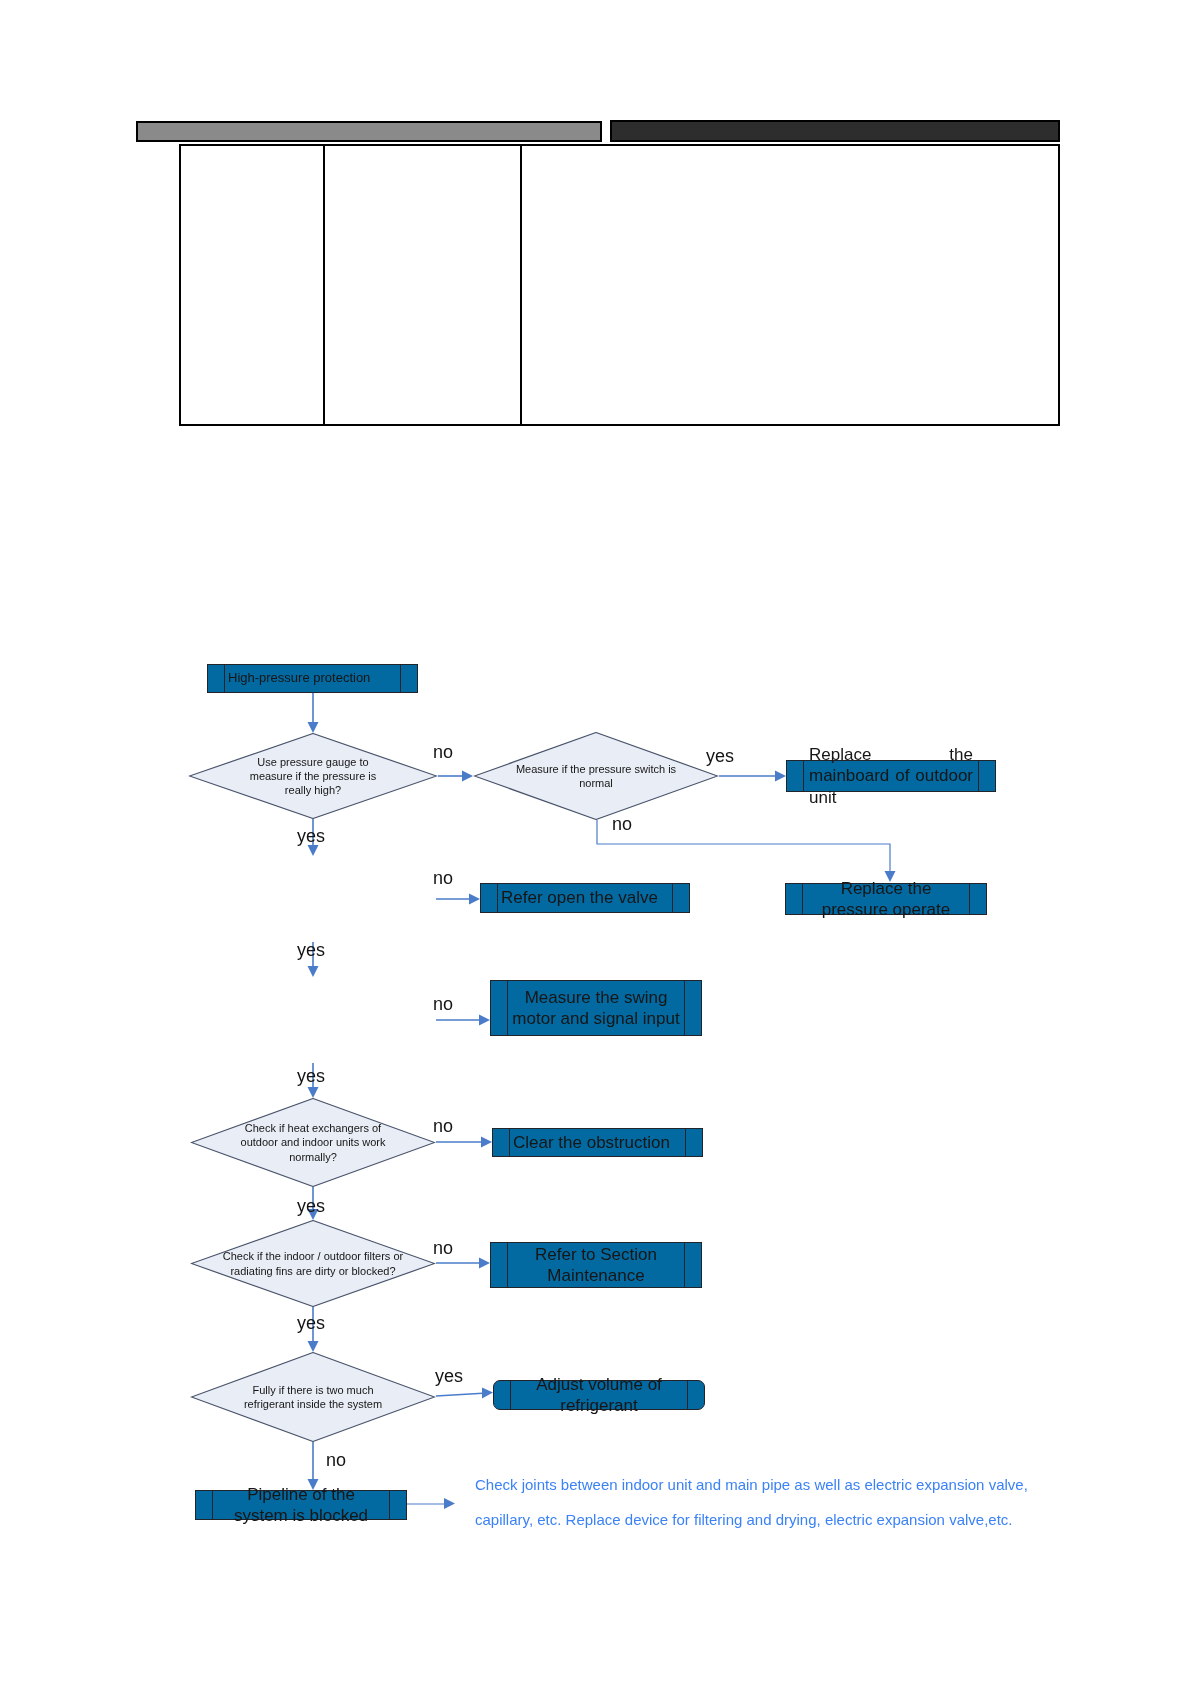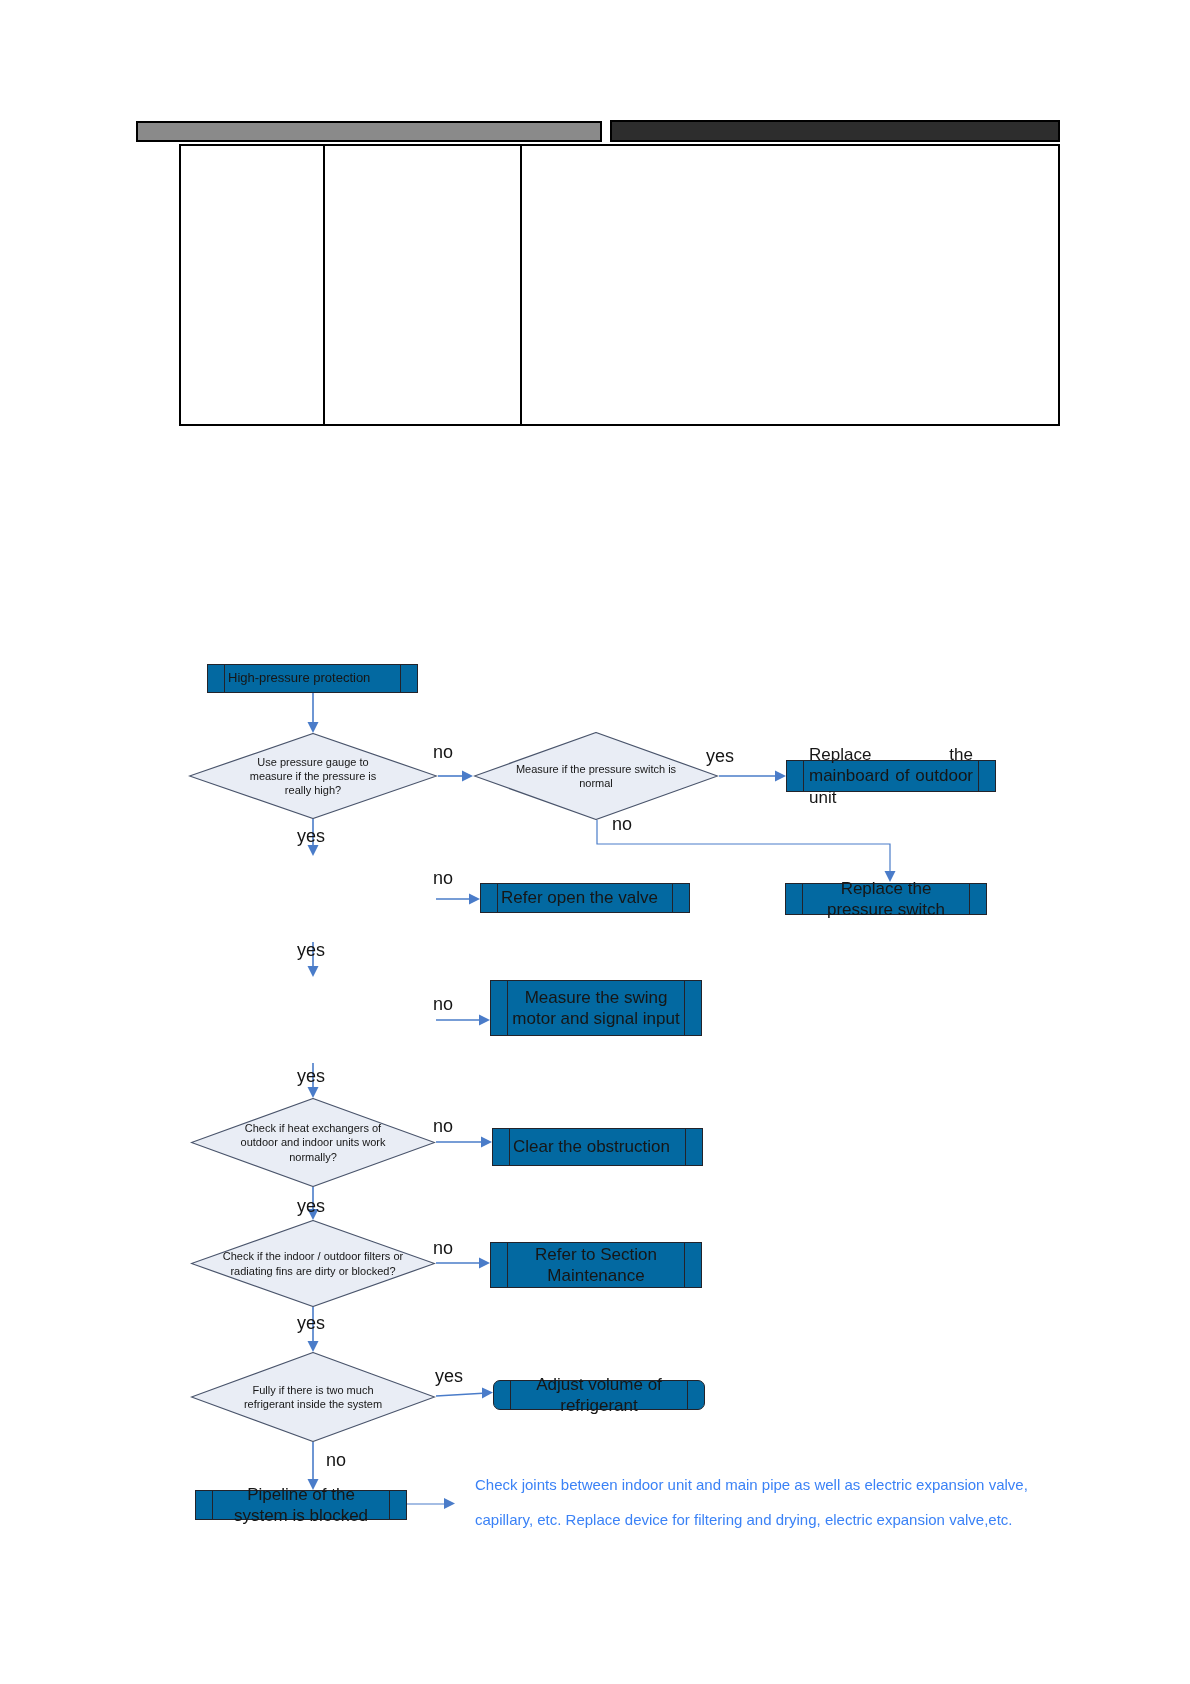--- a/index.html
+++ b/index.html
@@ -138,41 +138,41 @@
         <polygon points="50,0.6 99.4,50 50,99.4 0.6,50"></polygon>
       </svg>
     <div class="dtext" style="width:175px">Measure if the pressure switch is normal</div>
   </div>
 
   <div class="pbox" style="left:786px;top:760px;width:210px;height:32px;">
     <span class="ptext just">Replace the mainboard of outdoor unit</span>
   </div>
 
   <div class="pbox" style="left:785px;top:883px;width:202px;height:32px;">
-    <span class="ptext">Replace the pressure switch</span>
+    <span class="ptext">Replace the pressure operate</span>
   </div>
 
 
   <div class="pbox" style="left:480px;top:883px;width:210px;height:30px;">
     <span class="ptext">Refer open the valve</span>
   </div>
 
 
   <div class="pbox" style="left:490px;top:980px;width:212px;height:56px;">
     <span class="ptext">Measure the swing motor and signal input</span>
   </div>
 
   <div class="diamond" style="left:190px;top:1098px;width:246px;height:89px;">
     <svg class="dshape" viewBox="0 0 100 100" preserveAspectRatio="none">
         <polygon points="50,0.6 99.4,50 50,99.4 0.6,50"></polygon>
       </svg>
     <div class="dtext" style="width:165px">Check if heat exchangers of outdoor and indoor units work normally?</div>
   </div>
 
-  <div class="pbox" style="left:492px;top:1128px;width:211px;height:38px;">
+  <div class="pbox" style="left:492px;top:1128px;width:211px;height:29px;">
     <span class="ptext">Clear the obstruction</span>
   </div>
 
   <div class="diamond" style="left:190px;top:1220px;width:246px;height:87px;">
     <svg class="dshape" viewBox="0 0 100 100" preserveAspectRatio="none">
         <polygon points="50,0.6 99.4,50 50,99.4 0.6,50"></polygon>
       </svg>
     <div class="dtext" style="width:200px">Check if the indoor / outdoor filters or radiating fins are dirty or blocked?</div>
   </div>
 

